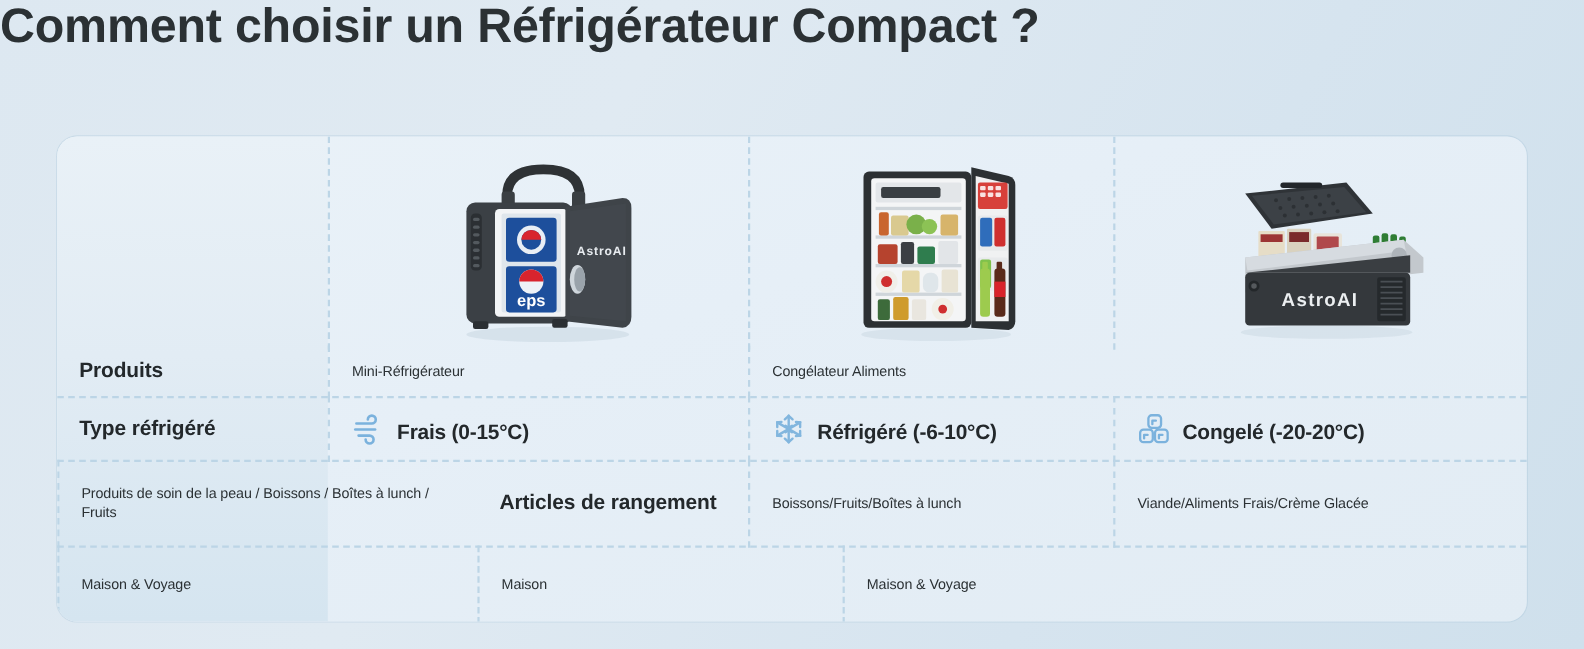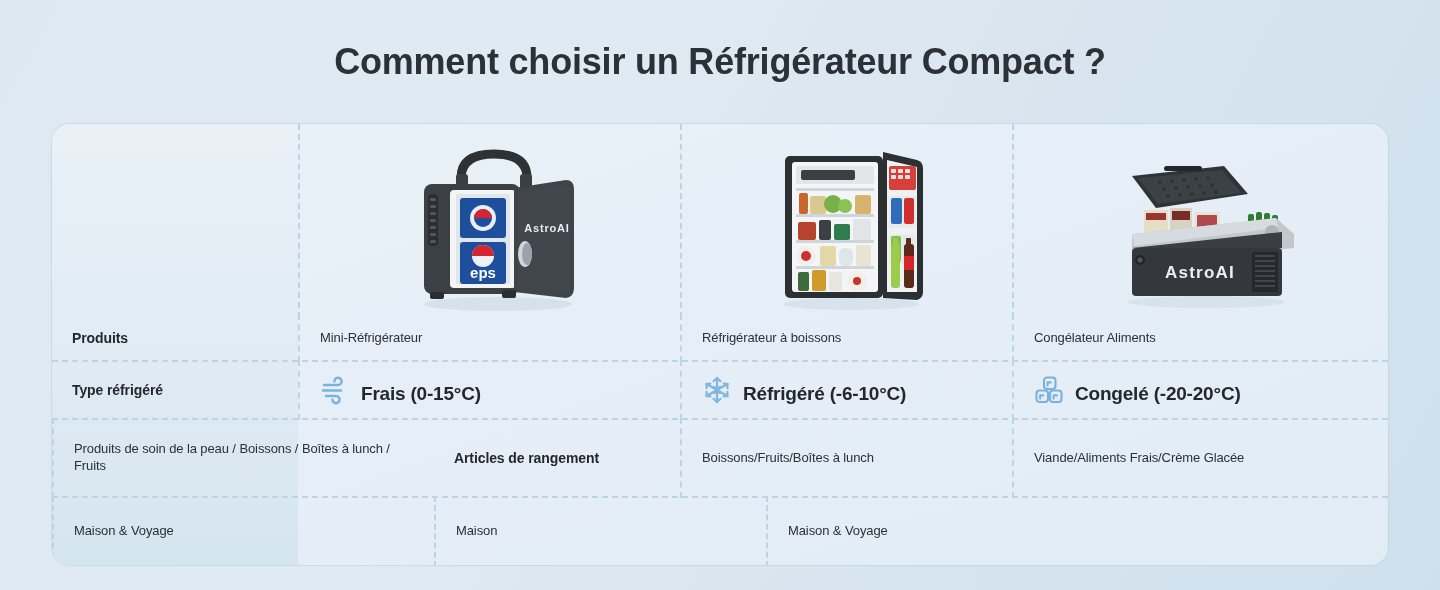--- a/index.html
+++ b/index.html
@@ -9,26 +9,24 @@
     overflow: hidden;
   }
   body {
     font-family: "Liberation Sans", sans-serif;
     background: linear-gradient(118deg, #dde8f1 0%, #e0eaf2 35%, #d6e4ef 70%, #cfe0ec 100%);
     position: relative;
   }
 
   
   .title {
-    text-align: center;
-    font-size: 36px;
+    font-size: 44px;
     font-weight: bold;
     color: #2b3134;
     letter-spacing: -0.2px;
-    padding-top: 42px;
     line-height: 1.1;
   }
 
   
   .card {
     position: absolute;
     left: 52px;
     top: 124px;
     width: 1336px;
     height: 441px;
@@ -83,21 +81,21 @@
     content: "";
     position: absolute;
     left: 0; top: -2px; bottom: -2px;
     border-left: 2px dashed #bcd5e6;
   }
   .row-images .c1::before,
   .row-images .c2::before,
   .row-images .c3::before { top: 0; }
 
   .label {
-    font-size: 14px;
+    font-size: 19px;
     font-weight: bold;
     color: #23282b;
     letter-spacing: -0.1px;
   }
   .value {
     font-size: 13px;
     color: #2b3134;
     line-height: 1.28;
     letter-spacing: -0.1px;
   }
@@ -314,23 +312,20 @@
     </div>
   </div>
 
   <div class="row row-products">
     <div class="cell c0">
       <span class="label">Produits</span>
     </div>
     <div class="cell c1">
       <span class="value">Mini-Réfrigérateur</span>
     </div>
-    <div class="cell c2">
-      <span class="value">Réfrigérateur à boissons</span>
-    </div>
     <div class="cell c3">
       <span class="value">Congélateur Aliments</span>
     </div>
   </div>
 
   <div class="row row-type">
     <div class="cell c0">
       <span class="label">Type réfrigéré</span>
     </div>
 

